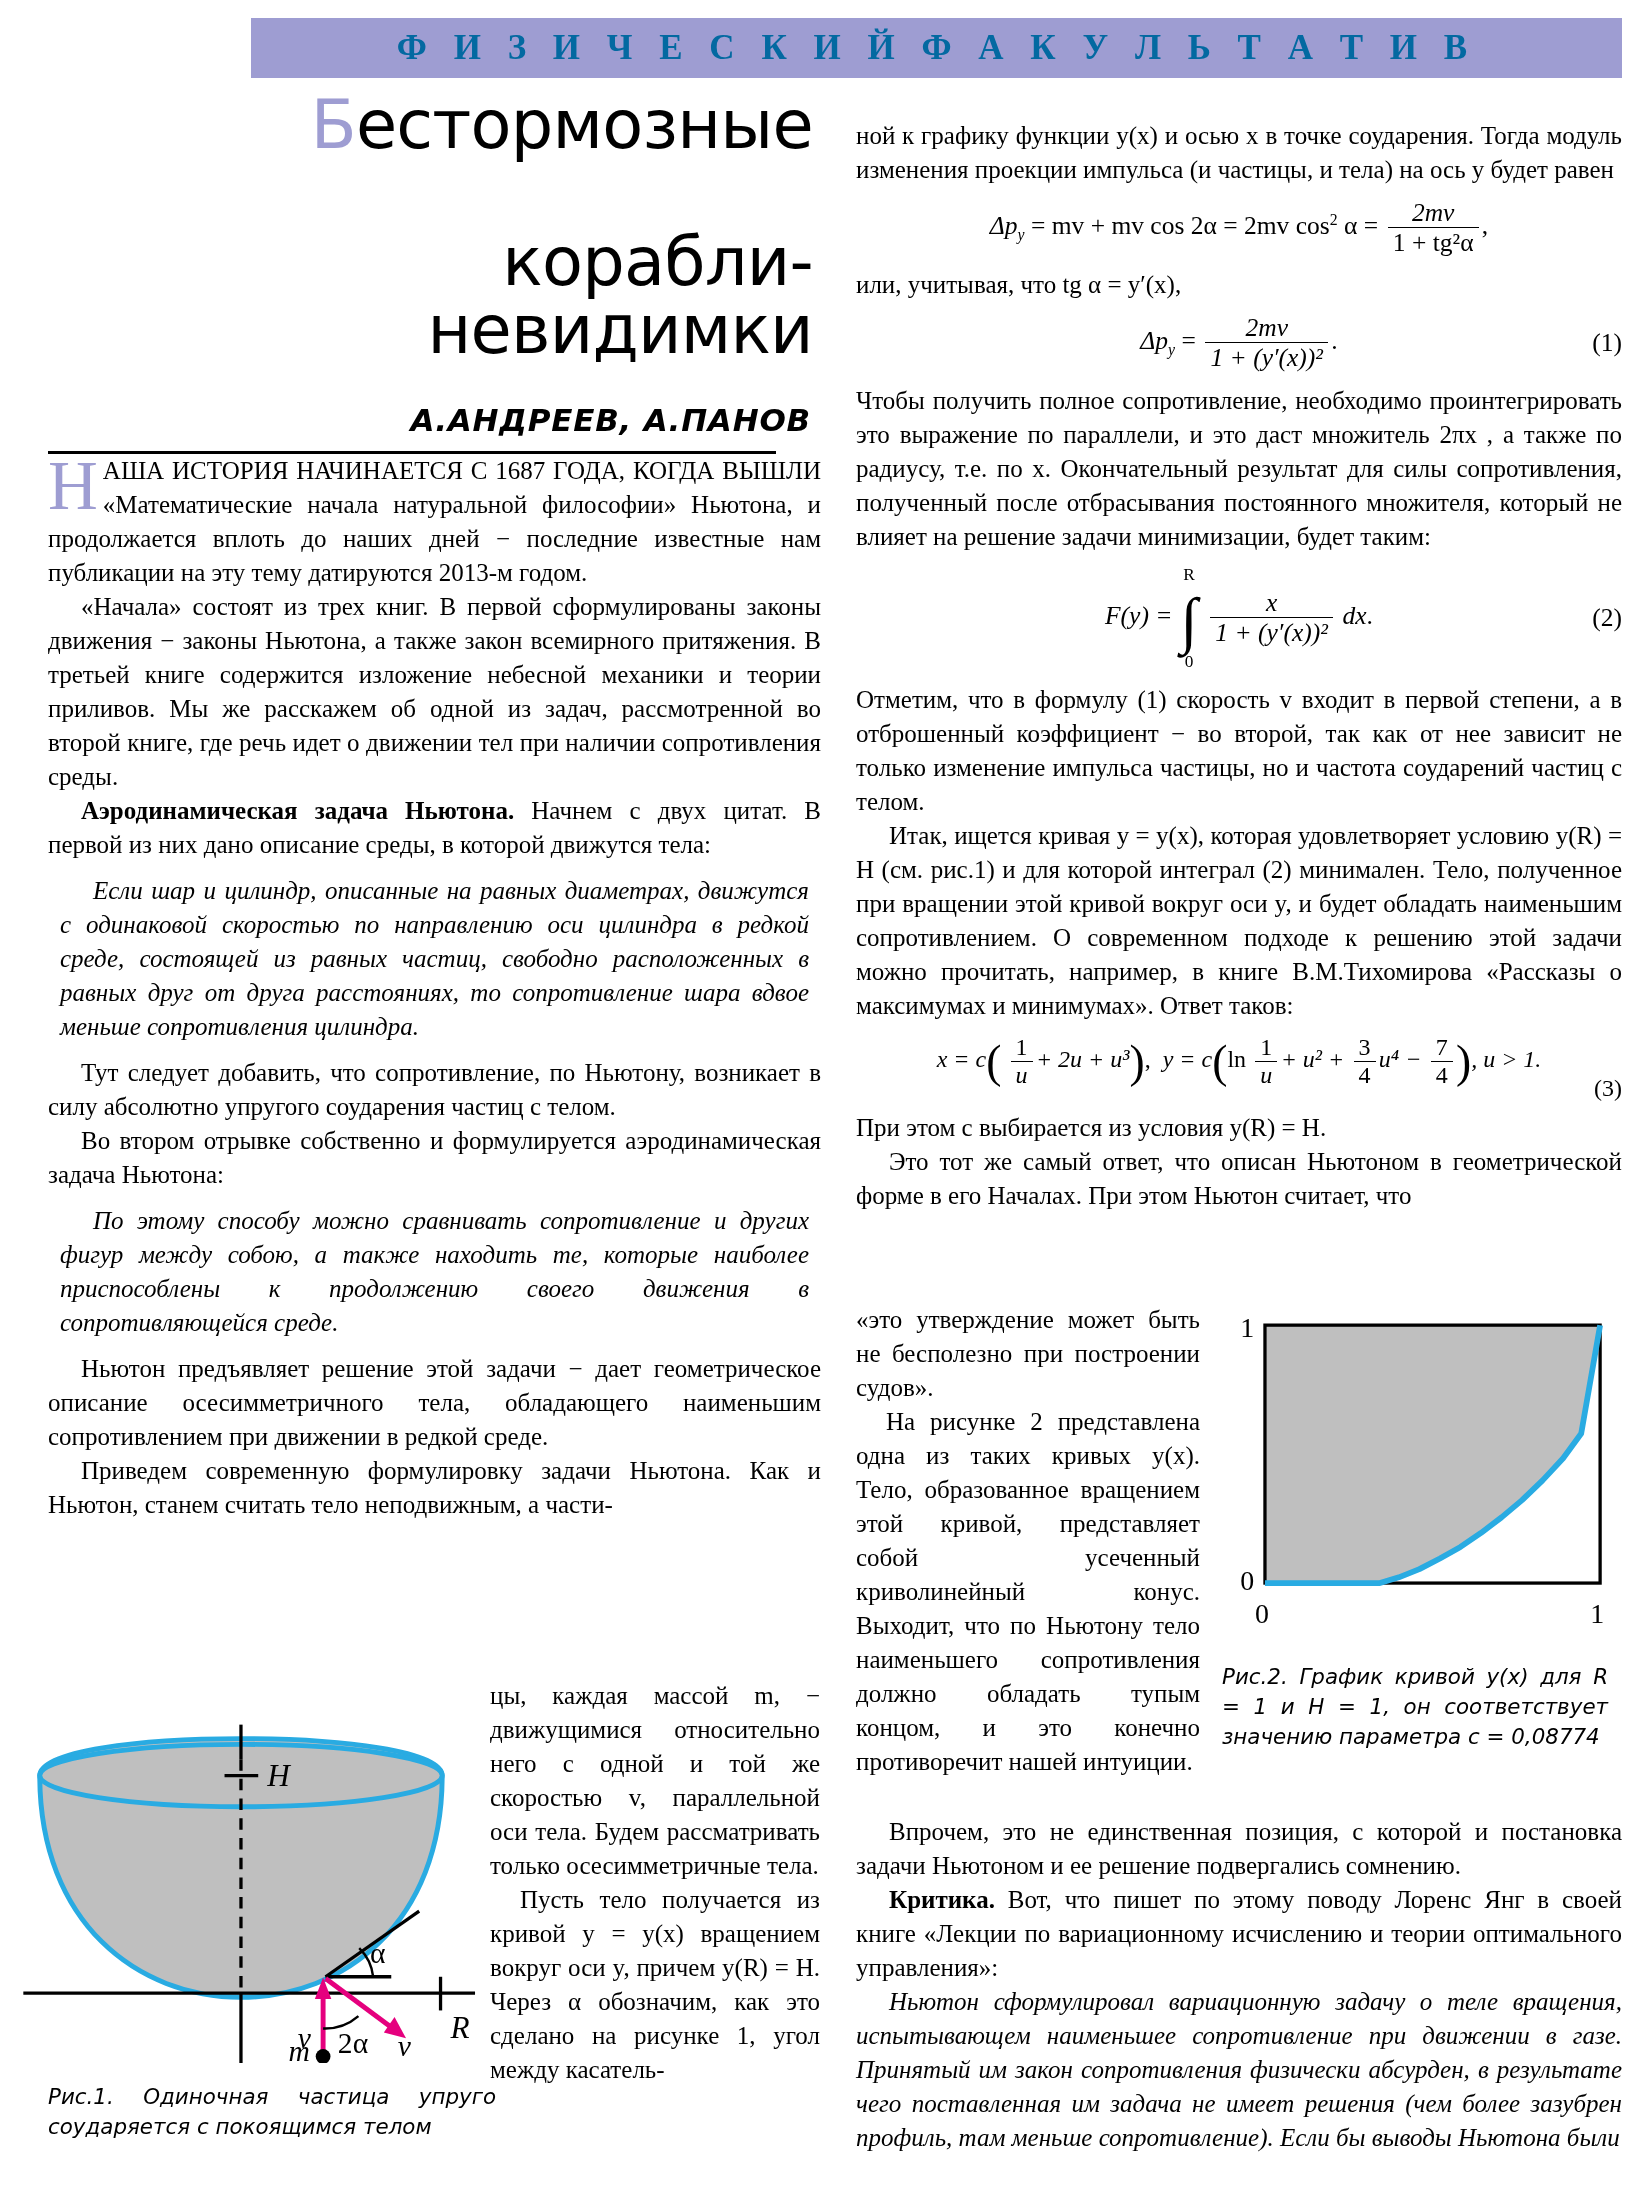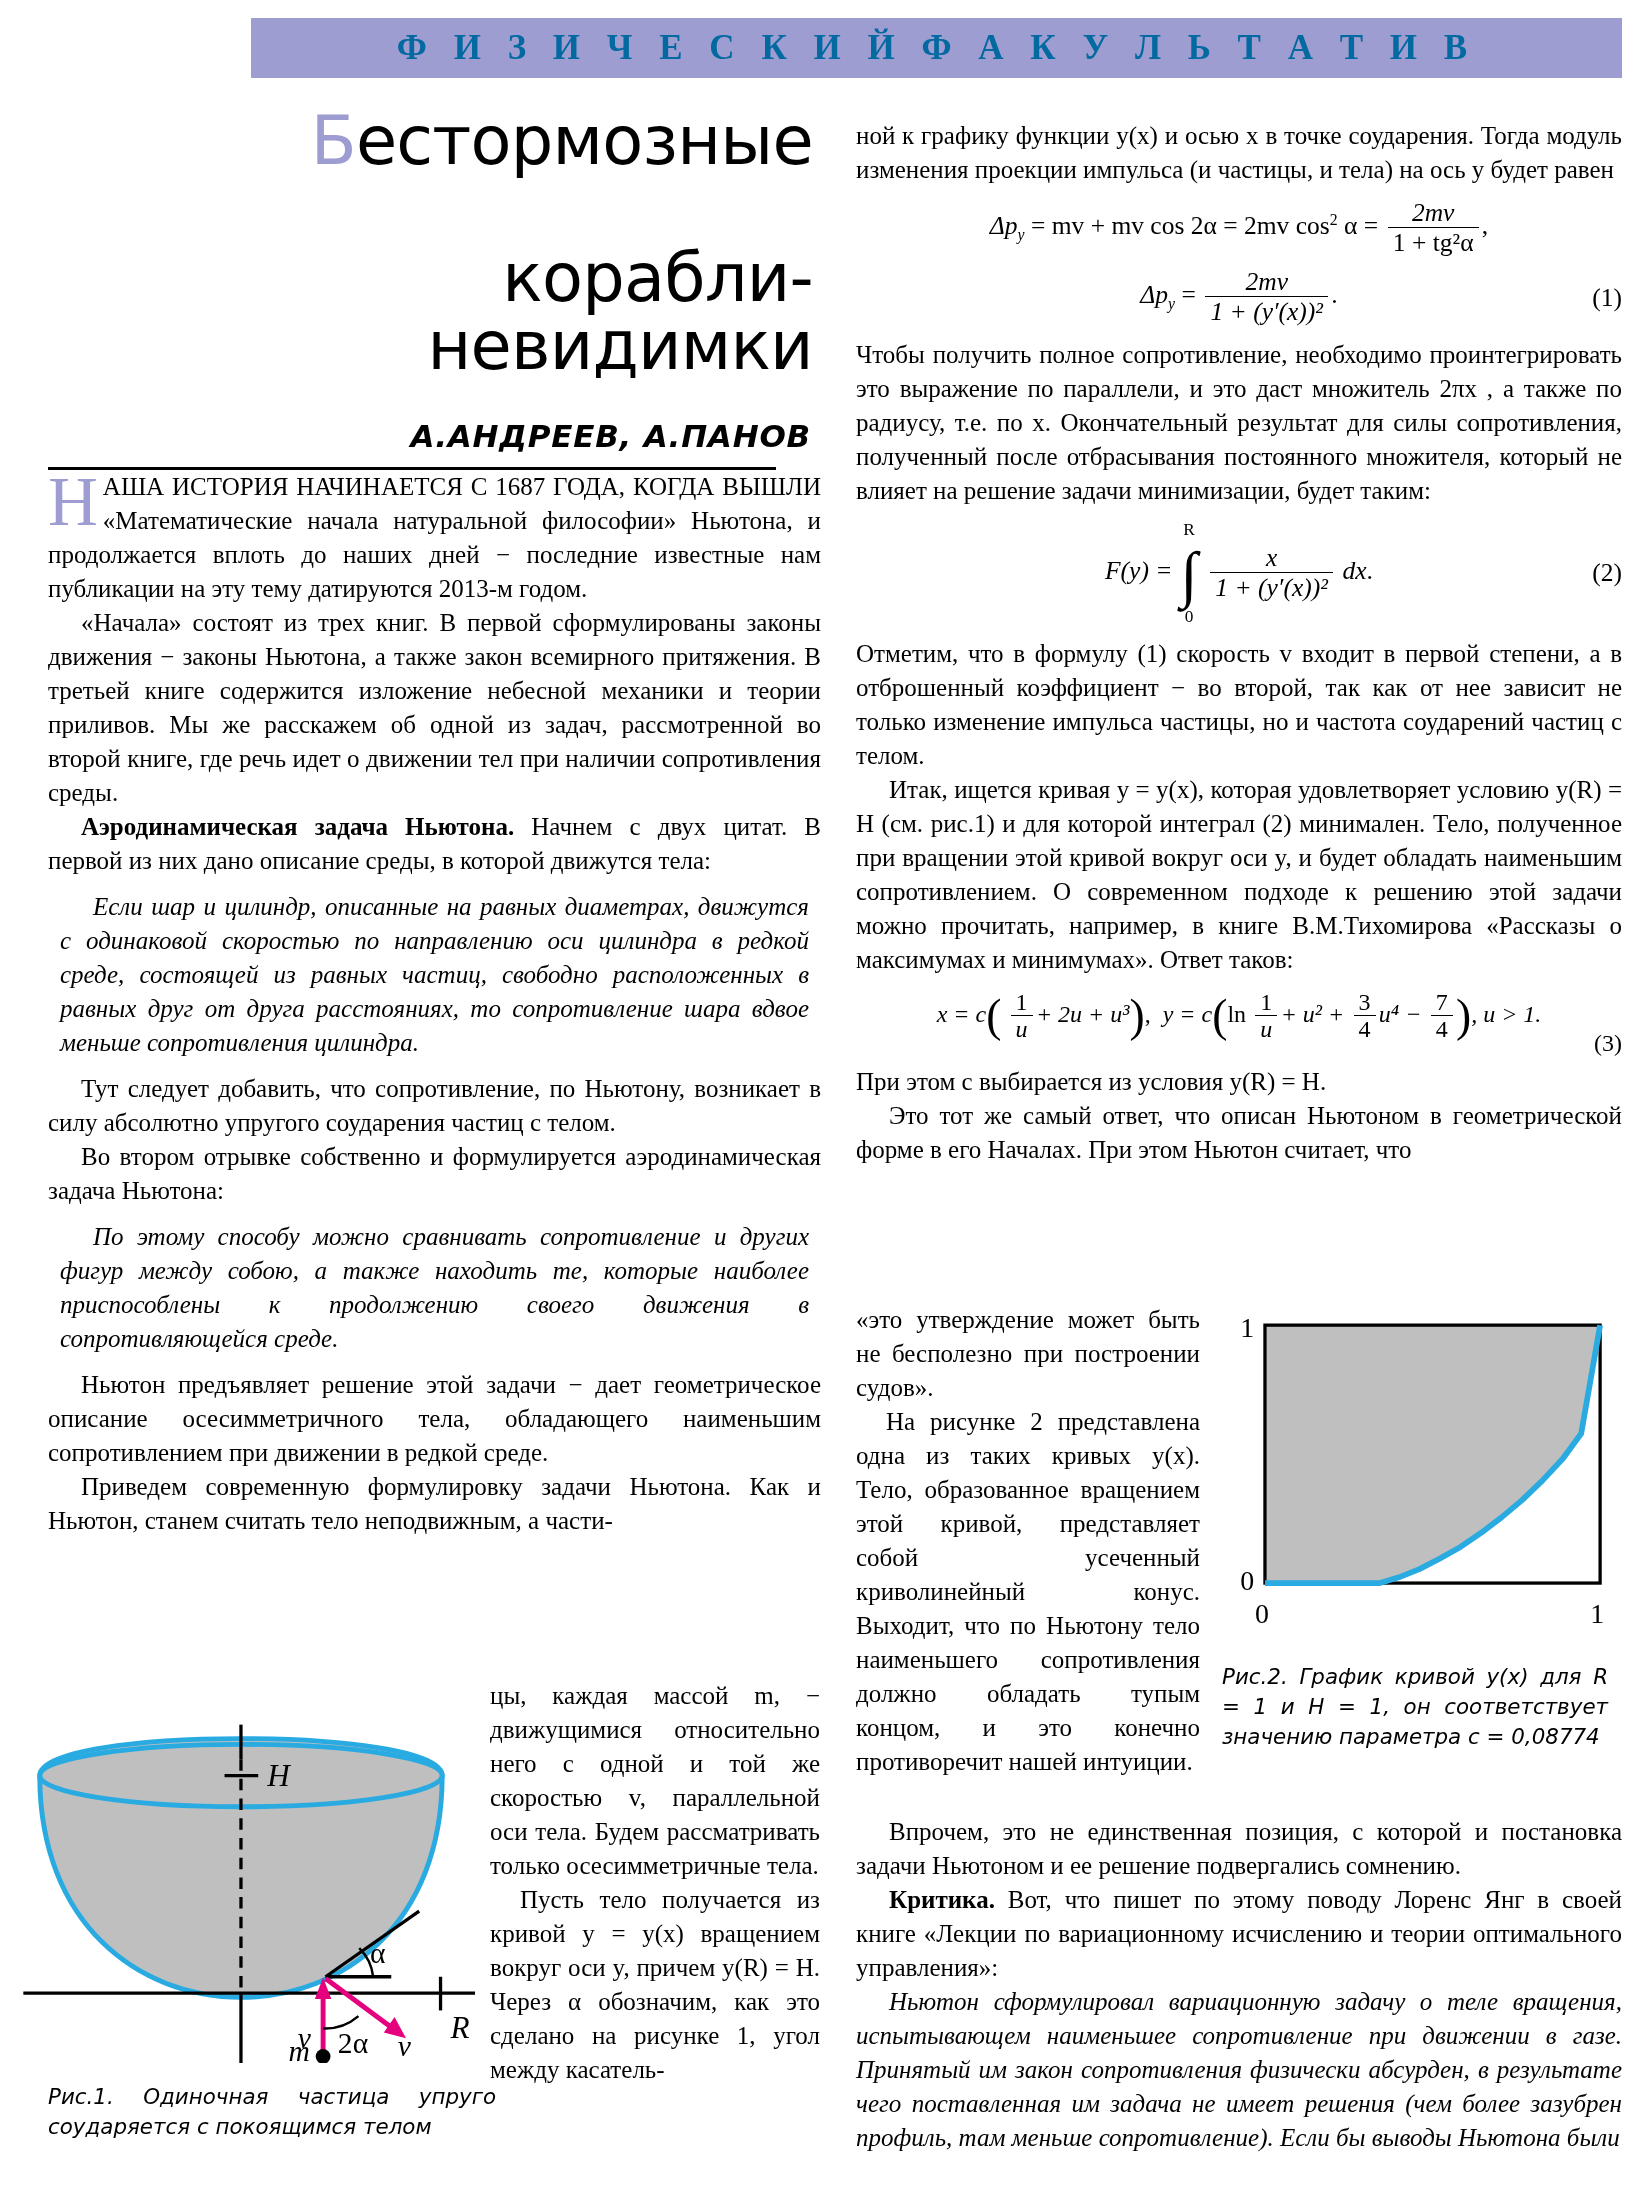--- a/index.html
+++ b/index.html
@@ -23,21 +23,21 @@
     text-align:center;
     font-family:"Liberation Serif", serif;
     font-weight:bold;
     font-size:35px;
     letter-spacing:9px;
     color:#0369a1;
   }
 
   
   .col-left{
-    position:absolute;left:48px;top:107px;width:773px;
+    position:absolute;left:48px;top:91px;width:773px;
   }
   .col-right{
     position:absolute;left:856px;top:119px;width:766px;
   }
 
   
   .title{
     text-align:right;
     font-family:"DejaVu Sans", sans-serif;
     font-size:67px;
@@ -267,20 +267,21 @@
     <div class="math">
       <span>Δp</span><span class="dn">y</span>
       <span class="rm">= mv + mv cos 2α = 2mv cos</span><span class="up rm">2</span>
       <span class="rm">α =</span>
       <span class="frac">
         <span class="num">2mv</span>
         <span class="den rm">1 + tg²α</span>
       </span><span class="rm">,</span>
     </div>
 
+    <p class="body noind">или, учитывая, что  tg α = y′(x),</p>
 
     <div class="math">
       <span>Δp</span><span class="dn">y</span>
       <span class="rm">=</span>
       <span class="frac">
         <span class="num">2mv</span>
         <span class="den">1 + (y′(x))²</span>
       </span><span class="rm">.</span>
       <span class="eqno">(1)</span>
     </div>

